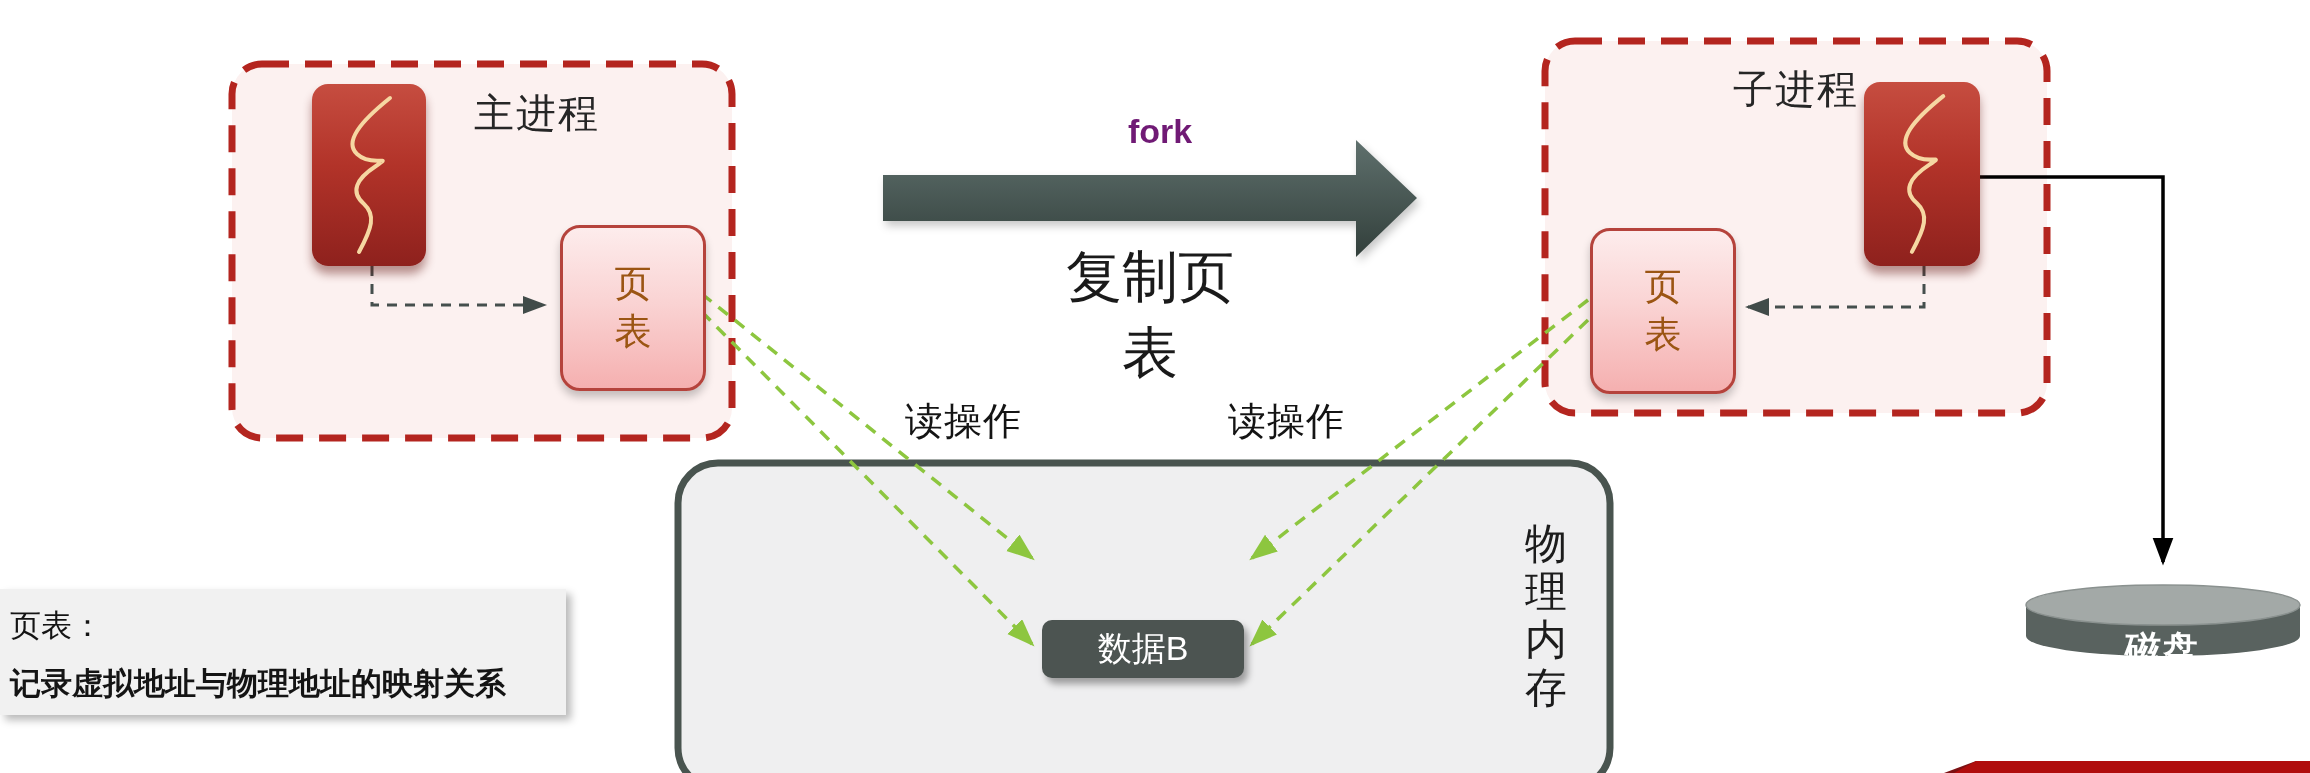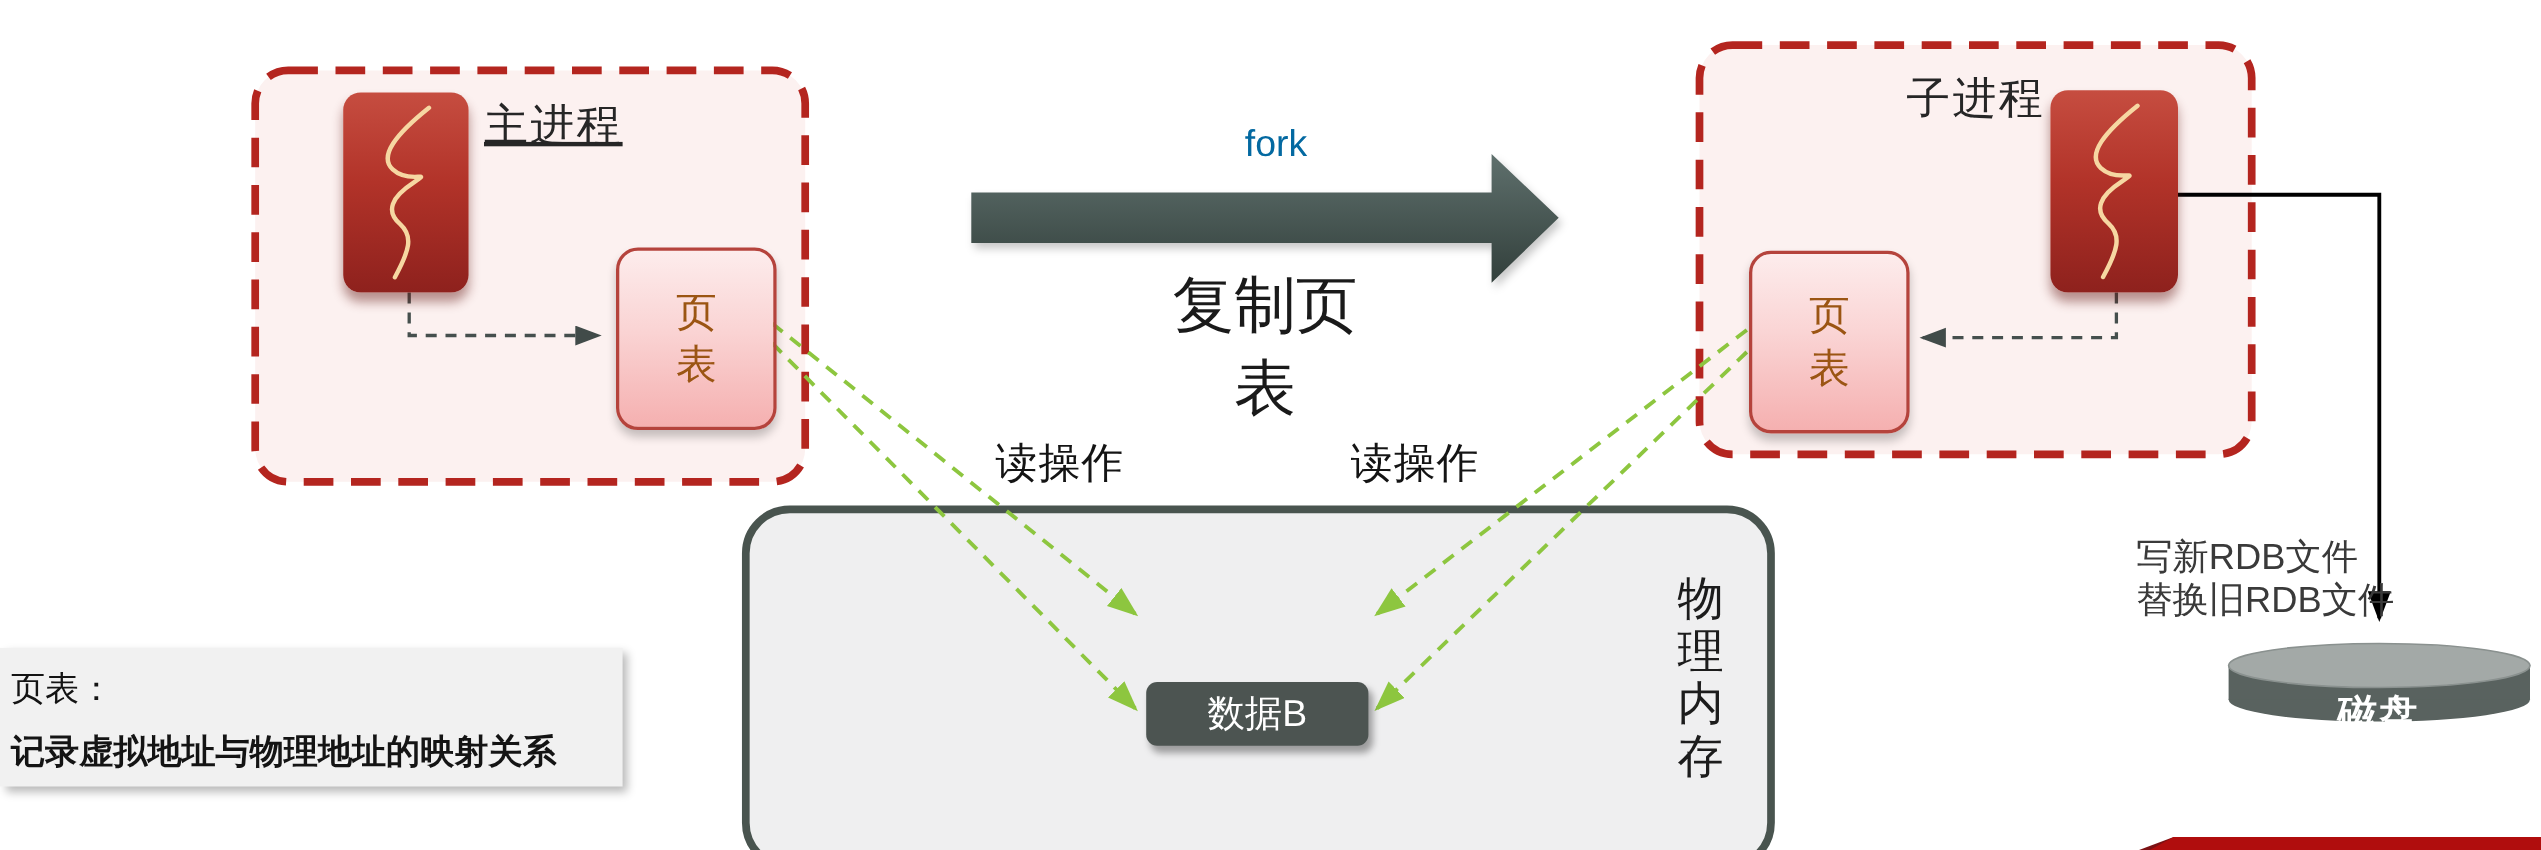--- a/index.html
+++ b/index.html
@@ -2,21 +2,21 @@
 <html><head>
 <meta charset="utf-8">
 <style>
   html,body{margin:0;padding:0;background:#fff;}
   .canvas{position:relative;width:2310px;height:773px;overflow:hidden;background:#ffffff;
           font-family:"Liberation Sans","DejaVu Sans",sans-serif;color:#222;}
   svg.underlay{position:absolute;left:0;top:0;width:2310px;height:773px;}
 
   .abs{position:absolute;}
   .proc-label{font-size:40px;color:#262626;letter-spacing:2px;}
-  .fork-label{left:1080px;top:112px;width:160px;text-align:center;font-size:34px;color:#0369a1;}
+  .fork-label{left:1080px;top:112px;width:160px;text-align:center;font-size:34px;color:#701a75;font-weight:bold;}
   .copy-label{left:1062px;top:240px;width:176px;text-align:center;font-size:56px;color:#1a1a1a;}
   .read-label{font-size:38px;color:#141414;letter-spacing:1px;}
 
   .data-box{left:1042px;width:202px;background:#4c5451;border-radius:10px;color:#fff;
             display:flex;align-items:center;justify-content:center;font-size:34px;
             box-shadow:4px 6px 7px rgba(0,0,0,.35);}
   #data-a{top:540px;height:59px;}
   #data-b{top:620px;height:58px;}
 
   .phys-label{left:1522px;top:520px;width:48px;font-size:42px;line-height:48px;
@@ -106,21 +106,21 @@
     <svg viewBox="0 0 114 182">
       <path d="M78,14 C48,38 32,58 45,70 C60,84 82,70 64,82 C44,95 38,108 52,120 C64,131 60,144 47,168" fill="none" stroke="#f6d7a2" stroke-width="4" stroke-linecap="round"></path>
     </svg>
   </div>
   <div class="abs redis-icon" id="redis-child">
     <svg viewBox="0 0 114 182">
       <path d="M78,14 C48,38 32,58 45,70 C60,84 82,70 64,82 C44,95 38,108 52,120 C64,131 60,144 47,168" fill="none" stroke="#f6d7a2" stroke-width="4" stroke-linecap="round"></path>
     </svg>
   </div>
 
-  <div class="abs proc-label" style="left:440px;top:86px;text-decoration:underline;">主进程</div>
+  <div class="abs proc-label" style="left:474px;top:86px;">主进程</div>
   <div class="abs proc-label" style="left:1733px;top:62px;">子进程</div>
 
   <div class="abs pt-box" id="pt-main">
     <div class="pt-text">页表</div>
   </div>
   <div class="abs pt-box" id="pt-child">
     <div class="pt-text">页表</div>
   </div>
 
   <div class="abs fork-label">fork</div>
@@ -128,24 +128,20 @@
 
   <div class="abs read-label" style="left:905px;top:396px;">读操作</div>
   <div class="abs read-label" style="left:1228px;top:396px;">读操作</div>
 
   <div class="abs data-box" id="data-b">
     <span>数据B</span>
   </div>
 
   <div class="abs phys-label">物理内存</div>
 
-  <div class="abs rdb-note">
-    <div>写新RDB文件</div>
-    <div>替换旧RDB文件</div>
-  </div>
 
   <div class="abs disk-label">磁盘</div>
 
   <div class="abs caption">
     <div class="caption-title">页表：</div>
     <div class="caption-body">记录虚拟地址与物理地址的映射关系</div>
   </div>
 
 </div>
 

